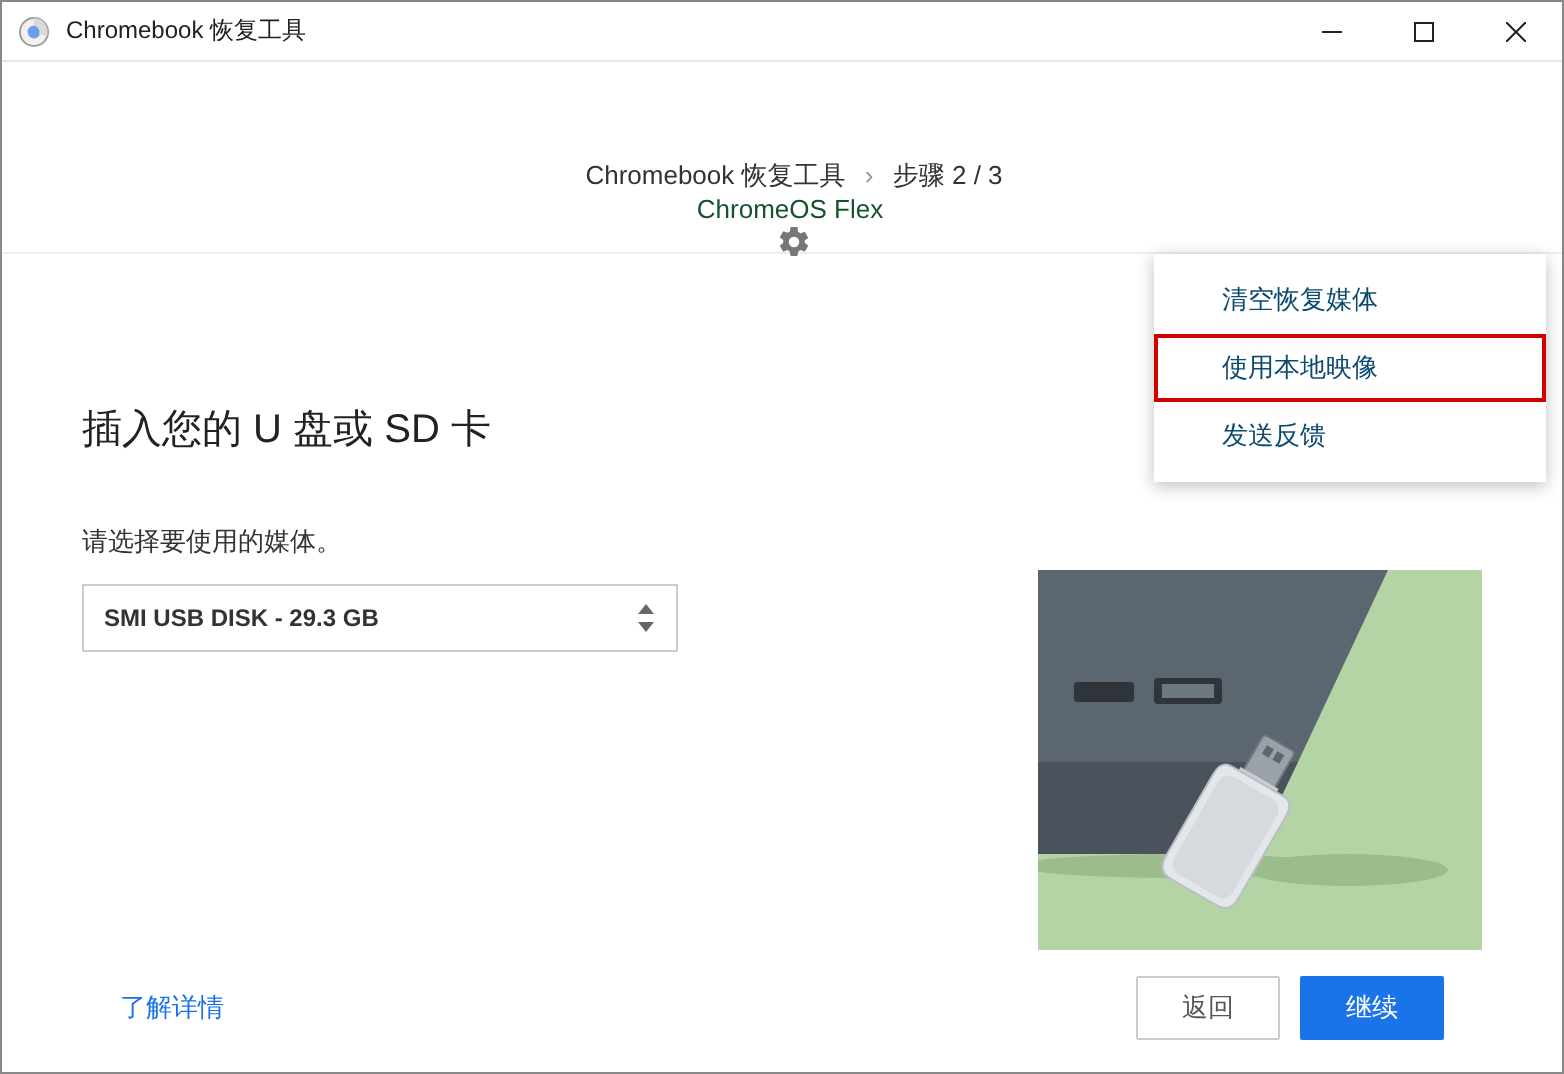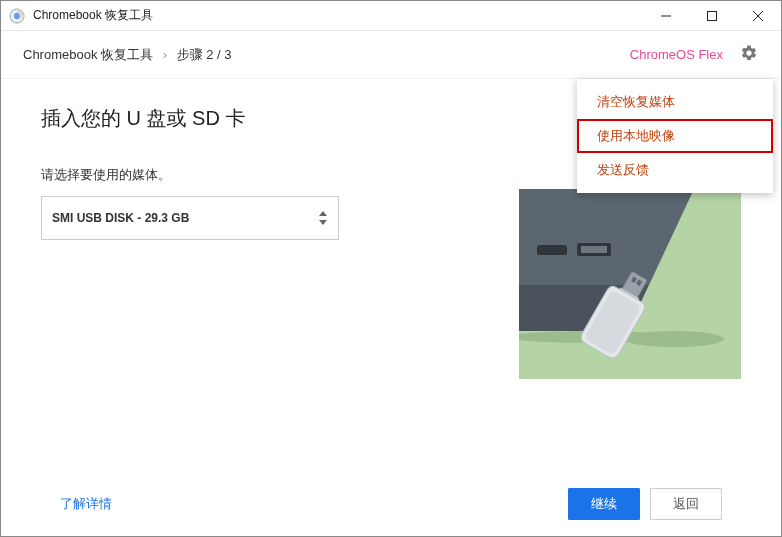--- a/index.html
+++ b/index.html
@@ -1,40 +1,40 @@
 <!DOCTYPE html>
 <html><head>
   <meta charset="utf-8">
   <style>
     * { box-sizing: border-box; margin: 0; padding: 0; }
     html, body { width: 782px; height: 537px; font-family: "Segoe UI", "Microsoft YaHei", Arial, sans-serif; background: #fff; overflow: hidden; }
-    .window { width: 782px; height: 537px; border: 1px solid #888; display: flex; flex-direction: column; background: #fff; }
+    .window { width: 782px; height: 537px; border: 1px solid #888; display: flex; flex-direction: column; background: #fff; gap: 48px; }
     
     .titlebar { height: 30px; display: flex; align-items: center; background: #fff; border-bottom: 1px solid #e6e6e6; }
     .titlebar .app-icon { width: 16px; height: 16px; margin: 0 8px; }
     .titlebar .title { font-size: 12px; color: #222; flex: 0 0 auto; }
     .titlebar .spacer { flex: 1; }
     .titlebar .win-btn { width: 46px; height: 30px; display: flex; align-items: center; justify-content: center; cursor: pointer; }
     .titlebar .win-btn svg { width: 10px; height: 10px; }
     
-    .header { height: 48px; display: flex; align-items: center; padding: 0 10px 0 22px; border-bottom: 1px solid #eee; position: relative; }
+    .header { height: 48px; display: flex; align-items: center; padding: 0 10px 0 22px; border-bottom: 1px solid #eee; position: relative; flex-direction: column; }
     .breadcrumb { font-size: 13px; color: #333; }
     .breadcrumb .sep { color: #999; margin: 0 6px; }
     .header .spacer { flex: 1; }
-    .product { font-size: 13px; color: #ec4899; margin-right: 4px; }
+    .product { font-size: 13px; color: #14532d; margin-right: 4px; }
     .gear-btn { width: 44px; height: 48px; display: flex; align-items: center; justify-content: center; cursor: pointer; }
     
     .menu { position: absolute; right: 8px; top: 48px; width: 196px; background: #fff; box-shadow: 0 2px 8px rgba(0,0,0,.25); padding: 6px 0; z-index: 10; }
-    .menu-item { height: 34px; display: flex; align-items: center; padding: 0 18px; font-size: 13px; color: #c2410c; cursor: pointer; border: 2px solid transparent; }
+    .menu-item { height: 34px; display: flex; align-items: center; padding: 0 32px; font-size: 13px; color: #0c4a6e; cursor: pointer; border: 2px solid transparent; }
     .menu-item.highlight { border: 2px solid #d40000; }
     
     .content { flex: 1; position: relative; padding: 26px 40px 12px 40px; }
     h1 { font-size: 20px; font-weight: 400; color: #222; margin-bottom: 34px; }
     .instruction { font-size: 13px; color: #333; margin-bottom: 12px; }
-    .select { width: 298px; height: 44px; border: 1px solid #ccc; background: #fff; display: flex; align-items: center; padding: 0 10px; cursor: pointer; font-size: 12px; font-weight: 700; color: #333; position: relative; }
+    .select { width: 298px; height: 34px; border: 1px solid #ccc; background: #fff; display: flex; align-items: center; padding: 0 10px; cursor: pointer; font-size: 12px; font-weight: 700; color: #333; position: relative; }
     .select .arrows { position: absolute; right: 10px; top: 50%; transform: translateY(-50%); width: 10px; height: 14px; }
     
     .illus { position: absolute; right: 40px; top: 110px; width: 222px; height: 190px; background: #b4d4a6; overflow: hidden; }
     
     .footer { height: 64px; display: flex; align-items: center; padding: 0 59px; }
     .learn-more { font-size: 13px; color: #1a73e8; cursor: pointer; }
     .footer .spacer { flex: 1; }
     .btn { height: 32px; min-width: 72px; padding: 0 16px; font-size: 13px; display: inline-flex; align-items: center; justify-content: center; cursor: pointer; margin-left: 10px; border-radius: 1px; }
     .btn-back { background: #fff; border: 1px solid #ccc; color: #555; }
     .btn-primary { background: #1a73e8; color: #fff; border: 1px solid #1a73e8; }
@@ -138,21 +138,21 @@
           <path d="M -6 36 L 24 36 Q 30 36 30 44 L 30 92 Q 30 100 22 100 L -4 100 Q -12 100 -12 92 L -12 44 Q -12 36 -6 36 Z" fill="#e4e7ea" stroke="#b9bfc5" stroke-width="1"></path>
           <rect x="-8" y="40" width="34" height="56" rx="6" fill="#d6dadf"></rect>
         </g>
       </svg>
     </div>
   </div>
 
   <div class="footer">
     <a class="learn-more">了解详情</a>
     <span class="spacer"></span>
+    <div class="btn btn-back">
+      <span>返回</span>
+    </div>
     <div class="btn btn-primary">
       <span>继续</span>
-    </div>
-    <div class="btn btn-back">
-      <span>返回</span>
     </div>
   </div>
 
 </div>
 
 </body></html>

